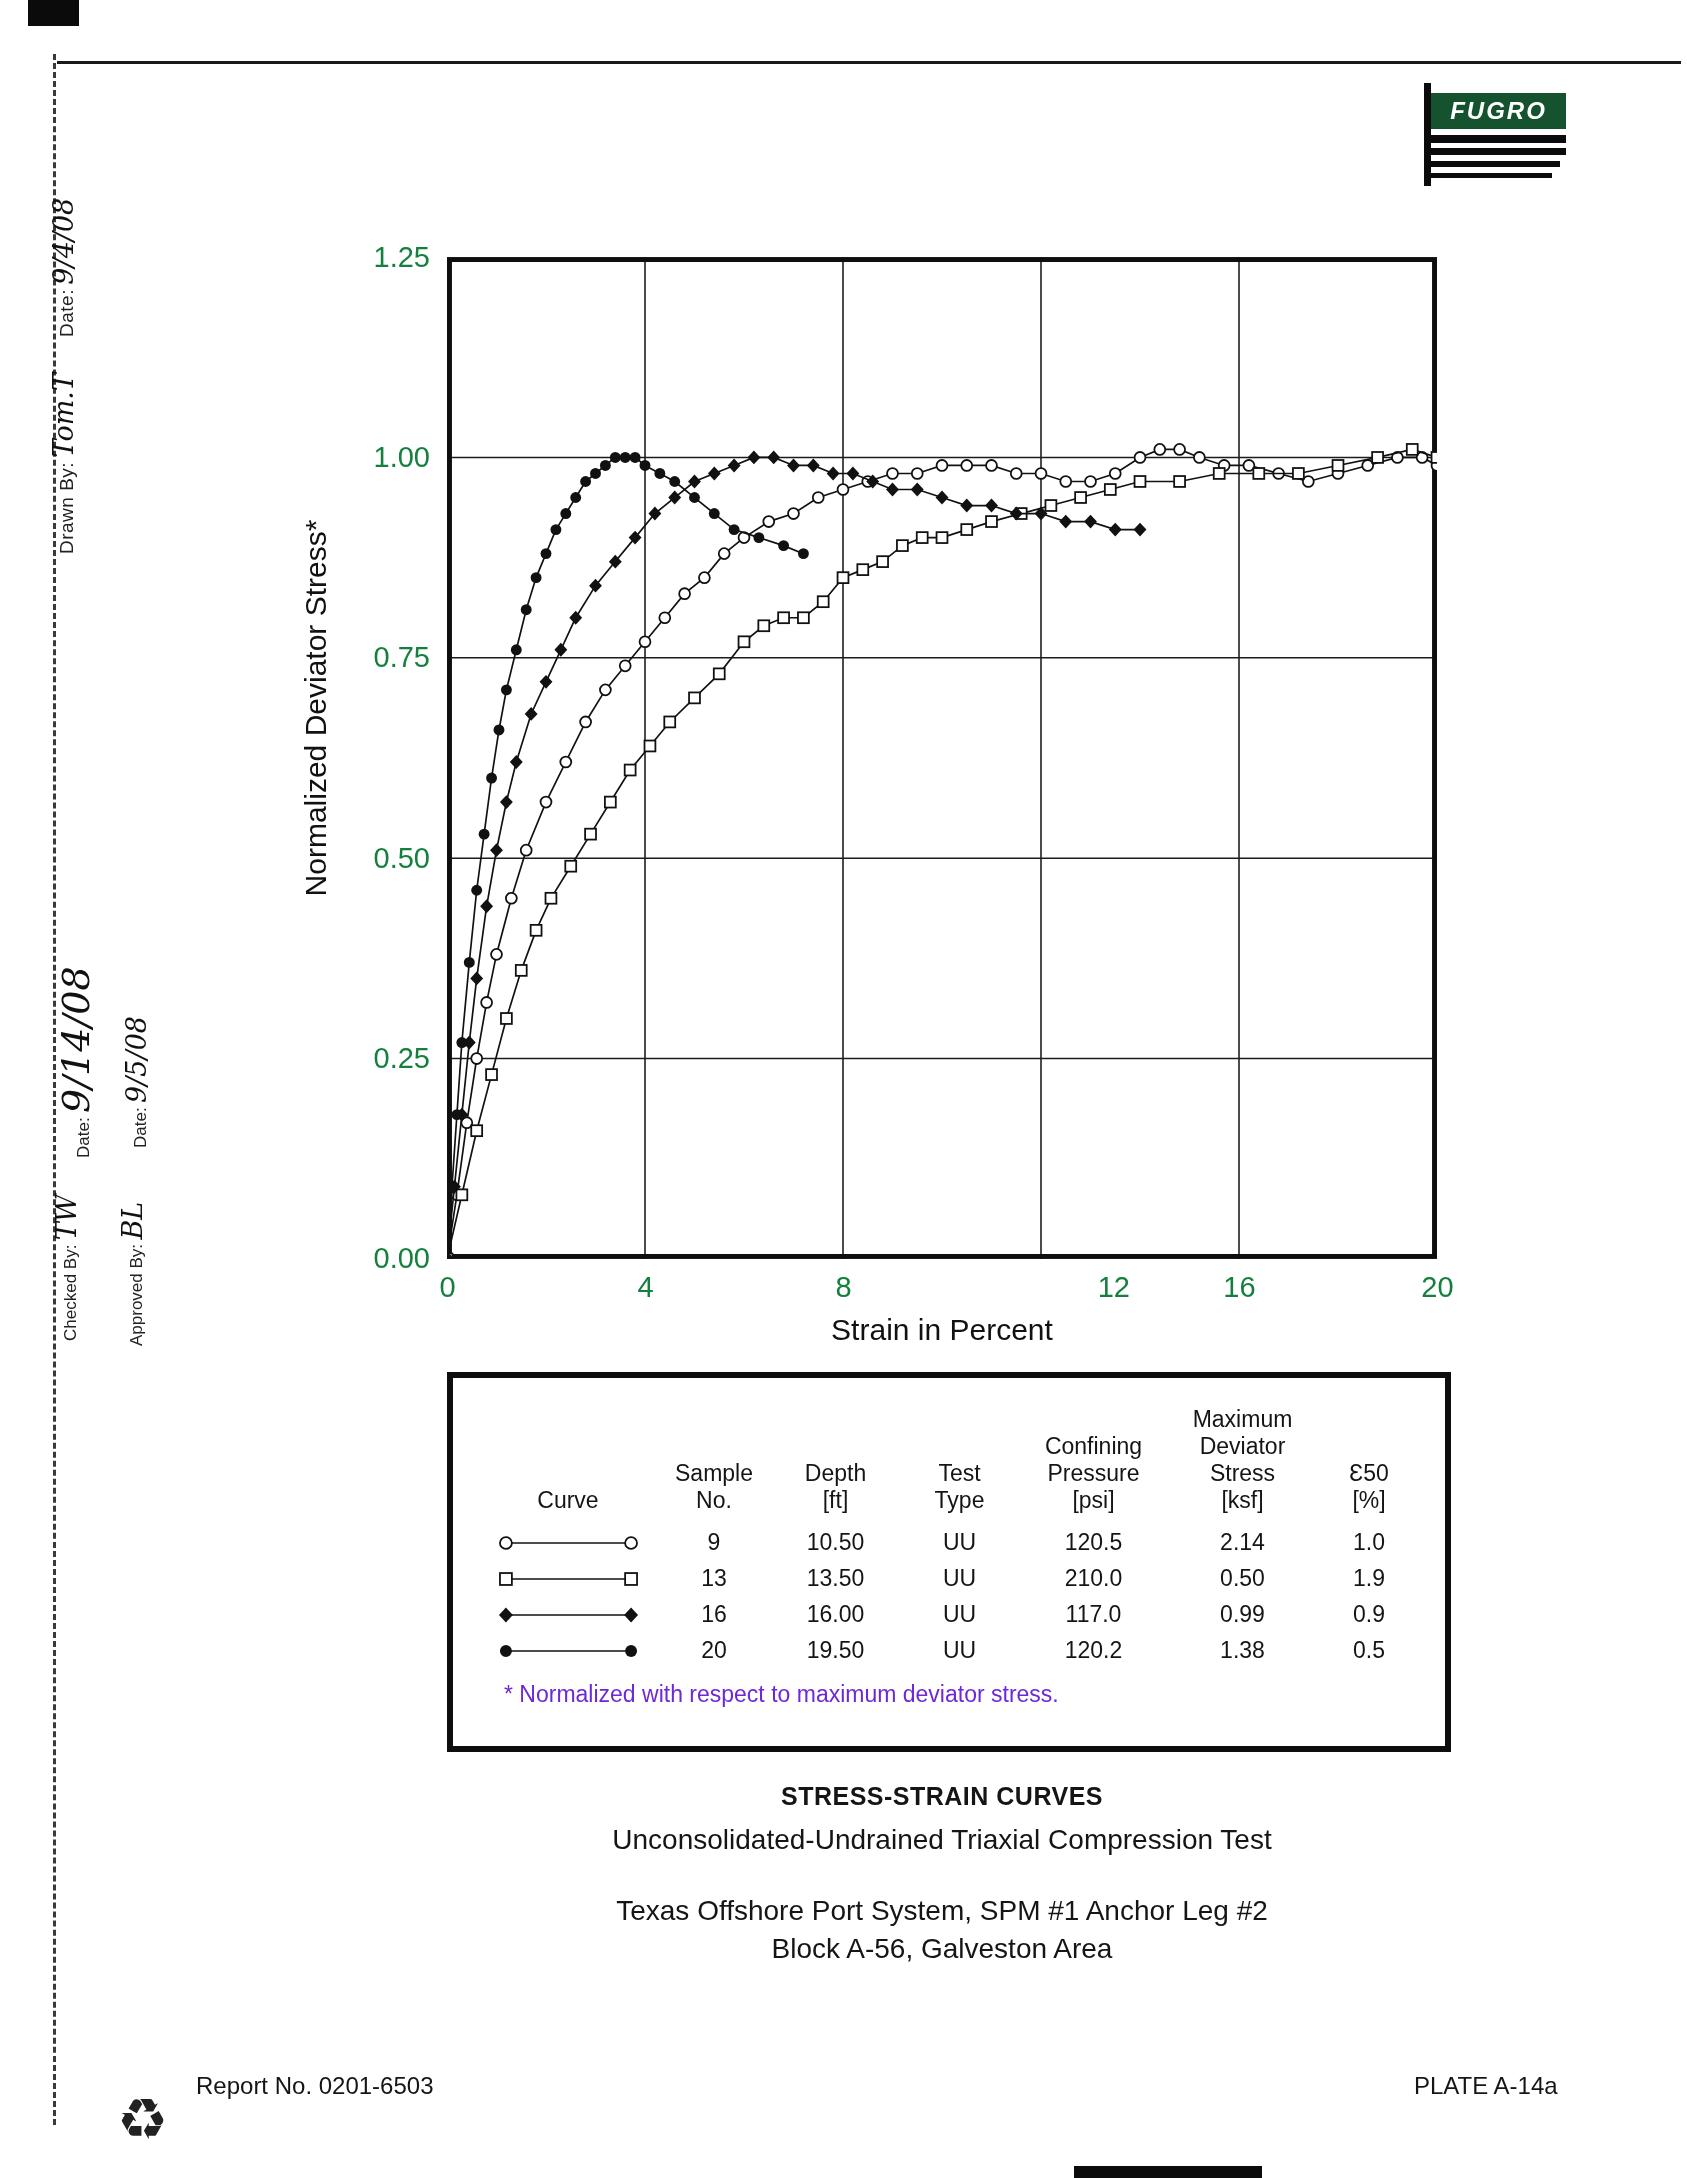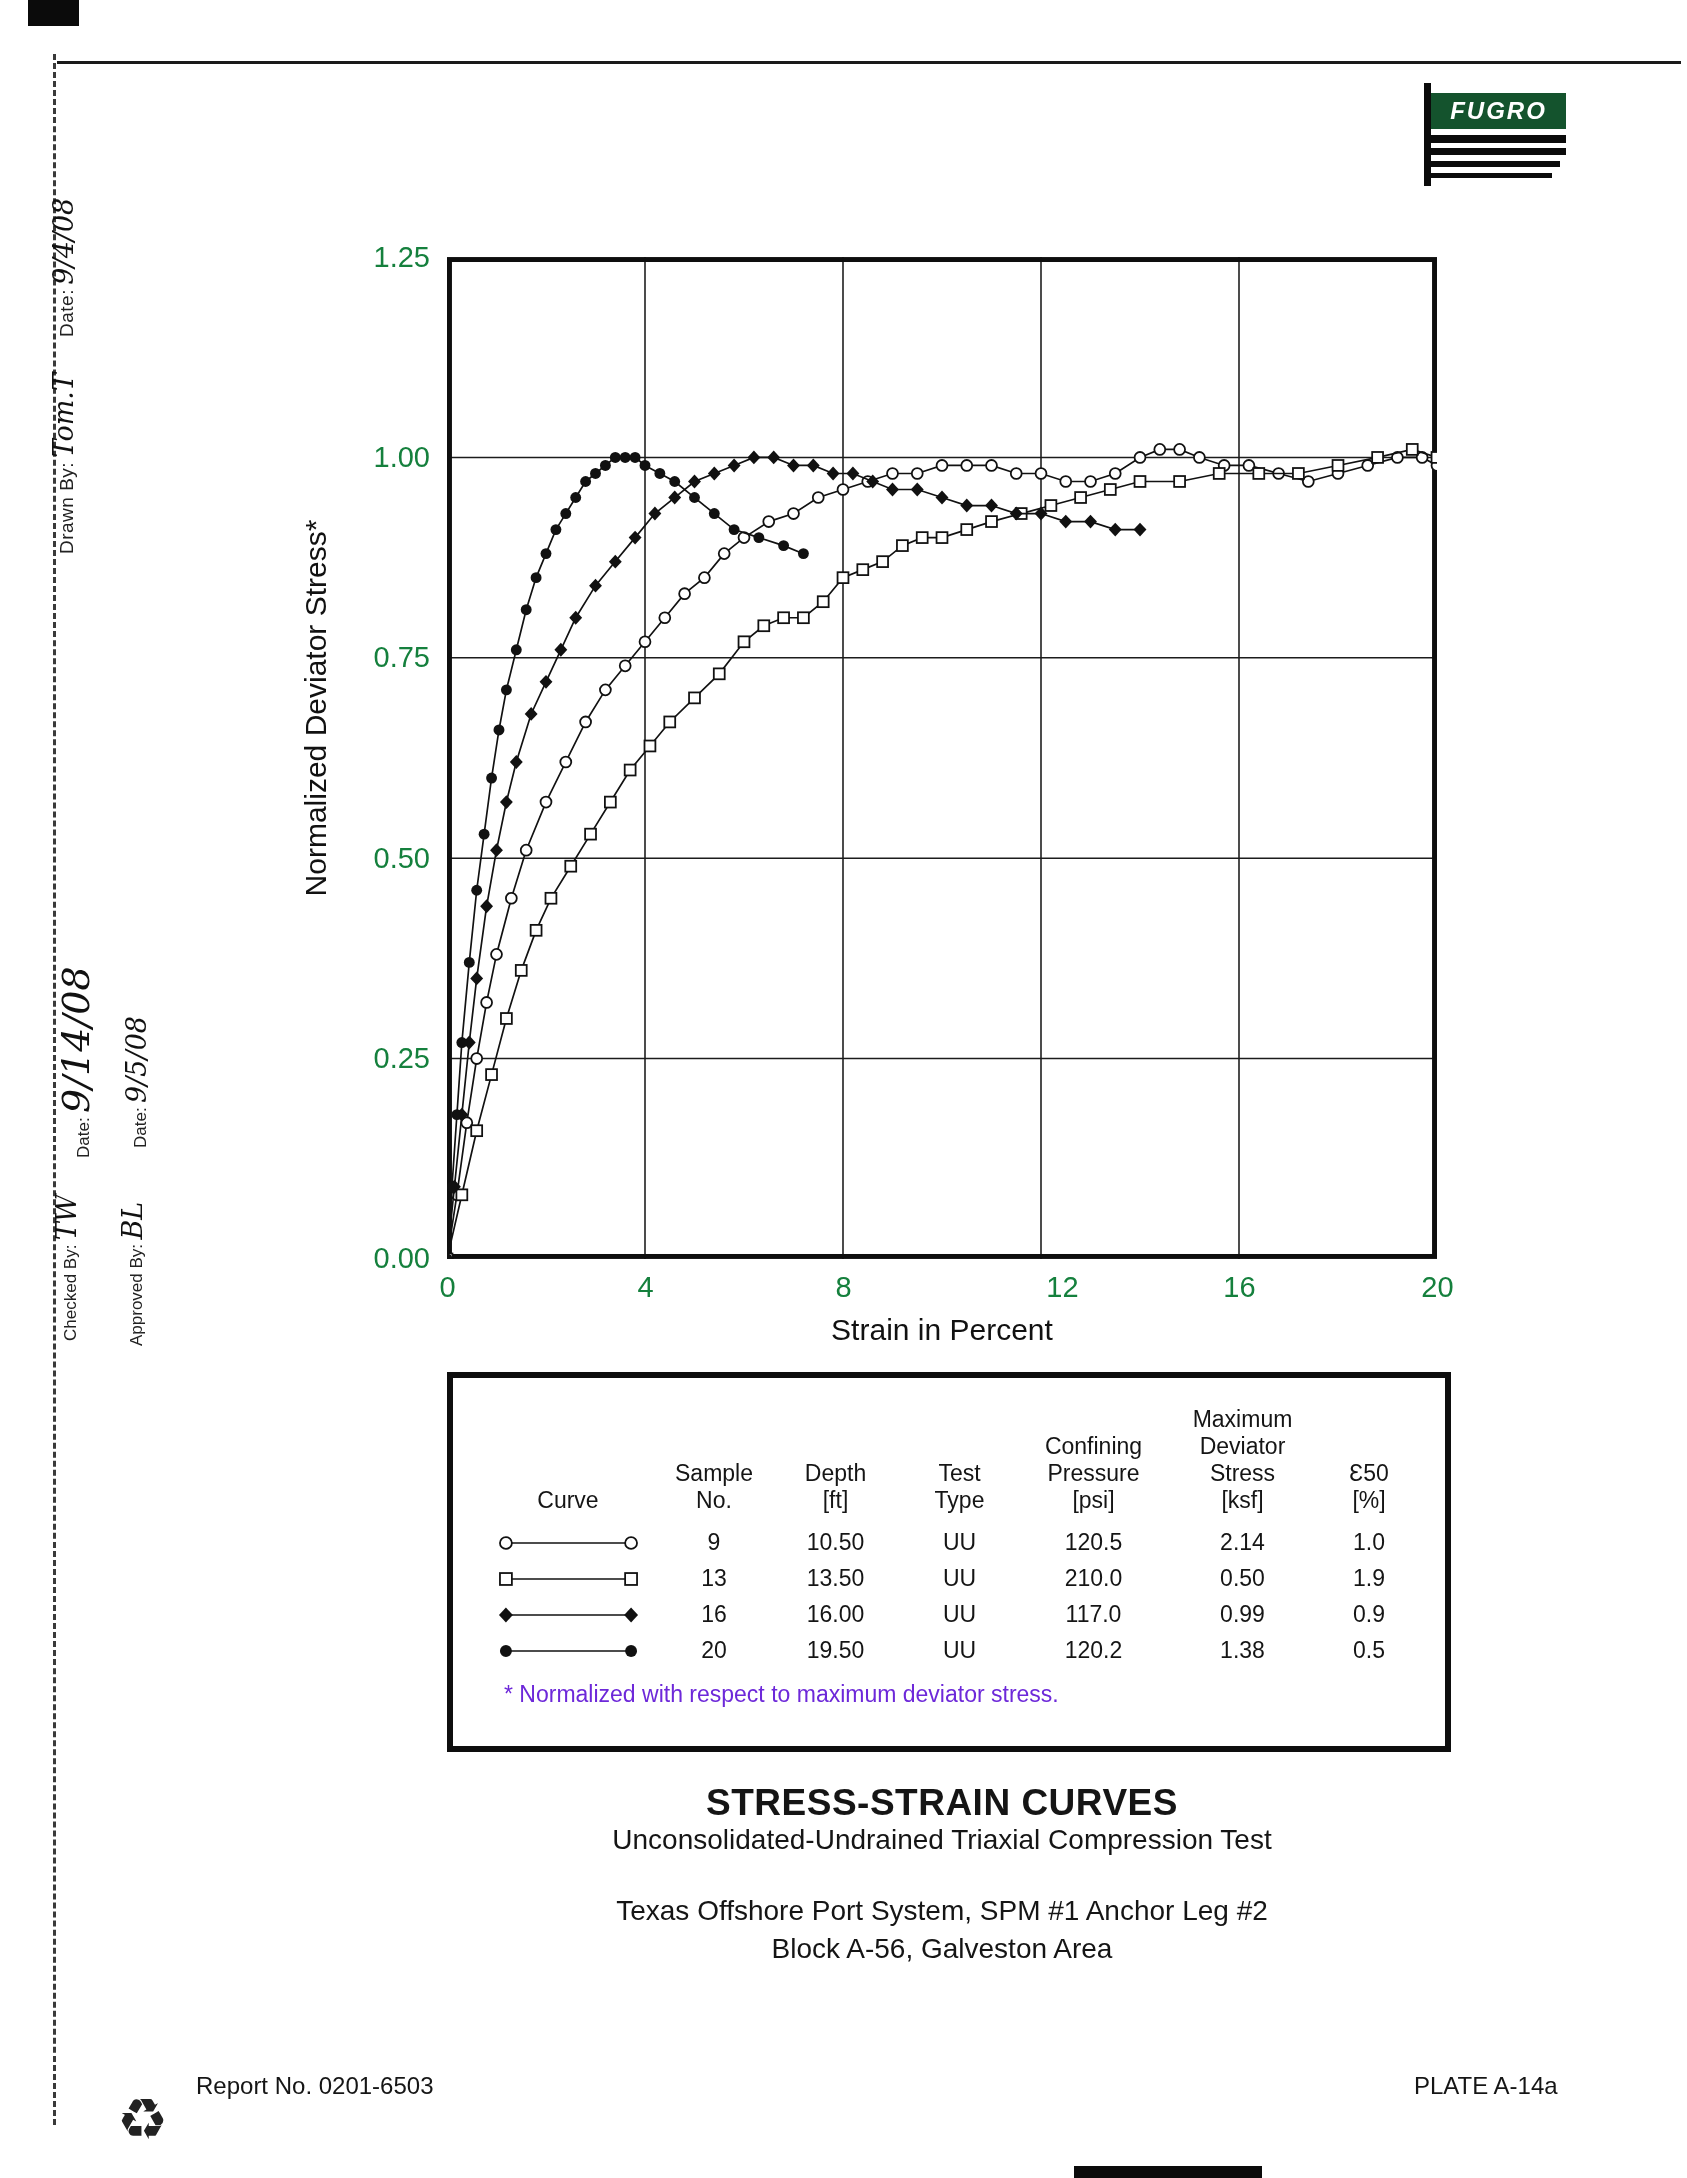--- a/index.html
+++ b/index.html
@@ -40,21 +40,21 @@
   
   .legend-box{left:447px;top:1372px;width:992px;height:368px;border:6px solid #0e0e0e;background:#fff;}
   .legend-table{position:absolute;left:26px;top:28px;width:941px;}
   .lt-header,.lt-row{display:grid;grid-template-columns:178px 114px 129px 119px 149px 149px 104px;}
   .lt-hcell{display:flex;flex-direction:column;justify-content:flex-end;align-items:center;text-align:center;
     font-size:23px;line-height:1.18;padding-bottom:10px;}
   .lt-row{height:36px;align-items:center;justify-items:center;font-size:23px;}
   .lt-cell{display:flex;align-items:center;justify-content:center;}
   .legend-footnote{position:absolute;left:51px;top:303px;font-size:23px;color:#6d28d9;}
   
-  .title-main{left:447px;top:1782px;width:990px;text-align:center;font-size:37px;font-weight:bold;letter-spacing:0.5px;}
+  .title-main{left:447px;top:1782px;width:990px;text-align:center;font-size:25px;font-weight:bold;letter-spacing:0.5px;}
   .title-sub1{left:447px;top:1824px;width:990px;text-align:center;font-size:28px;}
   .title-sub2{left:447px;top:1895px;width:990px;text-align:center;font-size:28px;}
   .title-sub3{left:447px;top:1933px;width:990px;text-align:center;font-size:28px;}
   
   .report-no{left:196px;top:2072px;font-size:24px;}
   .plate-no{left:1414px;top:2072px;font-size:24px;}
   .recycle{left:117px;top:2091px;font-size:57px;color:#222;line-height:1;}
 </style>
 </head>
 <body>
@@ -287,21 +287,21 @@
     <div class="tick tick-y" style="left: 319px; top: 1042px;">0.25</div>
     <div class="tick tick-y" style="left: 319px; top: 842px;">0.50</div>
     <div class="tick tick-y" style="left: 319px; top: 641px;">0.75</div>
     <div class="tick tick-y" style="left: 319px; top: 441px;">1.00</div>
     <div class="tick tick-y" style="left: 319px; top: 241px;">1.25</div>
   </div>
 <div>
     <div class="tick tick-x" style="left: 403px; top: 1271px;">0</div>
     <div class="tick tick-x" style="left: 601px; top: 1271px;">4</div>
     <div class="tick tick-x" style="left: 799px; top: 1271px;">8</div>
-    <div class="tick tick-x" style="left: 1018px; top: 1271px;">12</div>
+    <div class="tick tick-x" style="left: 1041px; top: 1271px; text-align: right;">12</div>
     <div class="tick tick-x" style="left: 1195px; top: 1271px;">16</div>
     <div class="tick tick-x" style="left: 1393px; top: 1271px;">20</div>
   </div>
 <div class="abs x-axis-title">Strain in Percent</div>
 
 <div class="abs legend-box">
   <div class="legend-table">
       <div class="lt-header">
         <div class="lt-hcell">
           <div>Curve</div>

